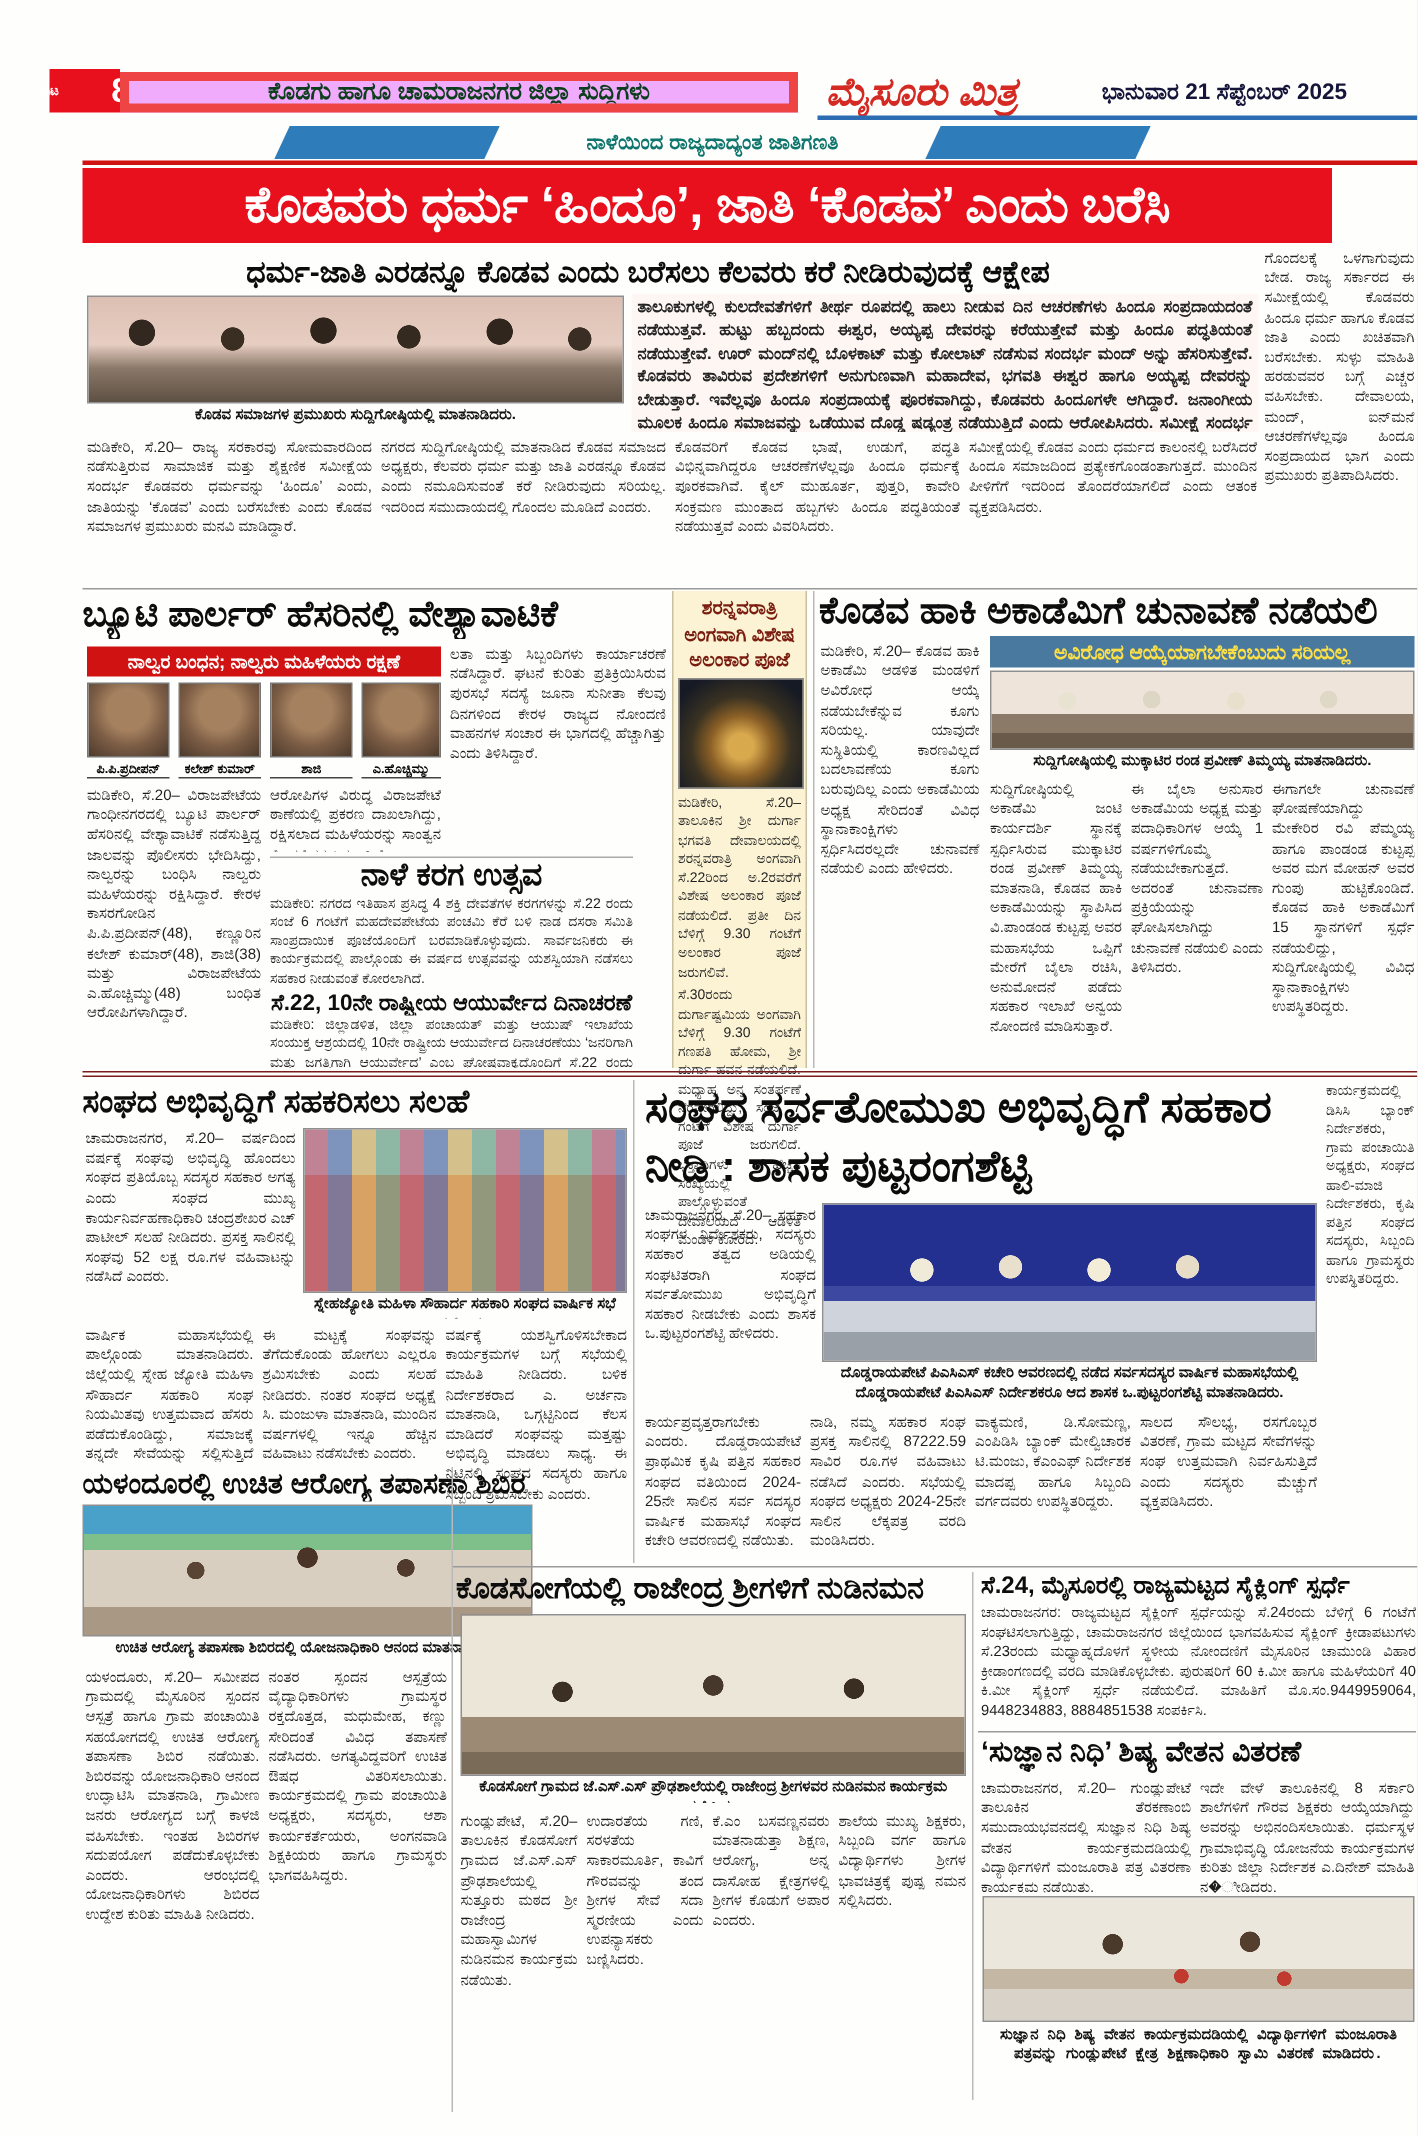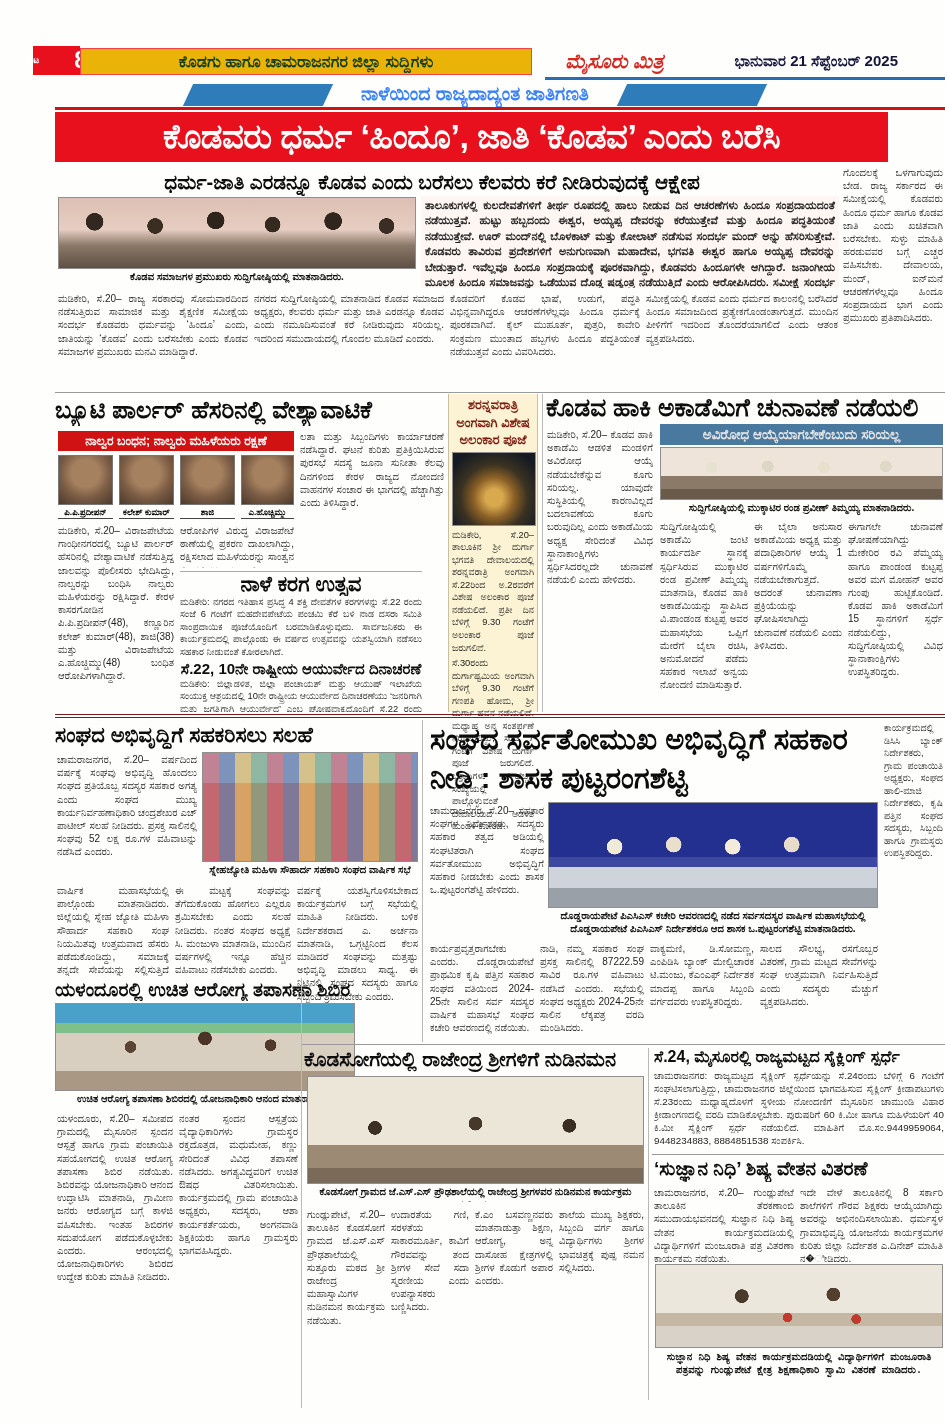--- a/index.html
+++ b/index.html
@@ -8,35 +8,35 @@
   .col{font-size:10px;line-height:1.32;text-align:justify;color:#1d1d1d;overflow:hidden;}
   .cap{font-size:10px;font-weight:bold;text-align:center;color:#111;overflow:hidden;line-height:1.25;}
   .hl{font-weight:bold;color:#0d0d0d;overflow:hidden;white-space:nowrap;}
   .vrule{background:#b9b9b9;width:1px;}
   .hrule{background:#9a9a9a;height:1px;}
   .photo{border:1px solid #8f8f8f;overflow:hidden;}
   
   .pagebox{background:#e8101c;color:#fff;display:flex;align-items:center;justify-content:center;gap:3px;}
   .pagebox .lbl{font-size:9px;font-weight:bold;}
   .pagebox .num{font-size:23px;font-weight:bold;line-height:1;}
-  .greenbar{background:#eab308;border:1px solid #ef4444;display:flex;align-items:center;justify-content:center;
+  .greenbar{background:#f0abfc;border:6px solid #ef4444;display:flex;align-items:center;justify-content:center;
             font-size:16px;font-weight:bold;color:#0c3d1c;white-space:nowrap;overflow:hidden;}
-  .paper{color:#d42a23;font-weight:bold;font-size:20px;font-style:italic;display:flex;align-items:center;justify-content:center;white-space:nowrap;}
+  .paper{color:#d42a23;font-weight:bold;font-size:26px;font-style:italic;display:flex;align-items:center;justify-content:center;white-space:nowrap;}
   .date{color:#15153a;font-weight:bold;font-size:15px;display:flex;align-items:center;justify-content:flex-end;white-space:nowrap;}
   .blueline{background:#2b6cb3;}
   .skew{background:#2e7cba;transform:skewX(-25deg);}
-  .strap{font-size:19px;font-weight:bold;color:#3b82f6;display:flex;align-items:center;justify-content:center;white-space:nowrap;}
+  .strap{font-size:14px;font-weight:bold;color:#0f766e;display:flex;align-items:center;justify-content:center;white-space:nowrap;}
   .redrule{background:#d01212;}
   
   .mainhead{background:#e8101c;color:#ffffff;display:flex;align-items:center;justify-content:center;
             font-size:34px;font-weight:bold;white-space:nowrap;overflow:hidden;letter-spacing:-.5px;}
   .subhead{font-size:20px;font-weight:bold;color:#0c0c0c;display:flex;align-items:center;justify-content:center;white-space:nowrap;overflow:hidden;}
   .intro{font-size:11px;font-weight:bold;line-height:1.4;text-align:justify;color:#222;overflow:hidden;background:#fef6f2;padding:2px 4px;}
   .kicker-red{background:#d01212;color:#fff;font-size:12.5px;font-weight:bold;display:flex;align-items:center;justify-content:center;white-space:nowrap;overflow:hidden;}
-  .kicker-blue{background:#49799f;color:#e5e5e5;font-size:13.5px;font-weight:bold;display:flex;align-items:center;justify-content:center;white-space:nowrap;overflow:hidden;}
+  .kicker-blue{background:#49799f;color:#fde047;font-size:13.5px;font-weight:bold;display:flex;align-items:center;justify-content:center;white-space:nowrap;overflow:hidden;}
   .mug{border:1px solid #777;background:radial-gradient(circle at 50% 36%,#a5815f 0 34%,#7c5d45 60%,#4c3a2c 100%);}
   .mugname{font-size:8.5px;font-weight:bold;text-align:center;overflow:hidden;white-space:nowrap;border-bottom:1px solid #444;}
   .blockhead{font-weight:bold;text-align:center;color:#0d0d0d;overflow:hidden;white-space:nowrap;}
   .sharan{background:#fbf3d4;border-left:1px solid #c9c0a0;border-right:1px solid #c9c0a0;padding:2px 3px;}
   .sharan .shl{font-size:13px;font-weight:bold;color:#7a1d10;text-align:center;line-height:1.35;}
   .sharan p{margin:3px 0 0 0;font-size:9.3px;line-height:1.35;text-align:justify;color:#222;}
   .dblrule{border-top:1.5px solid #7b1b1b;border-bottom:1.5px solid #7b1b1b;height:4px;}
   .bighead2{font-size:29px;font-weight:bold;line-height:1.35;color:#0b0b0b;overflow:hidden;}
   
   .ph-press{background-image:

